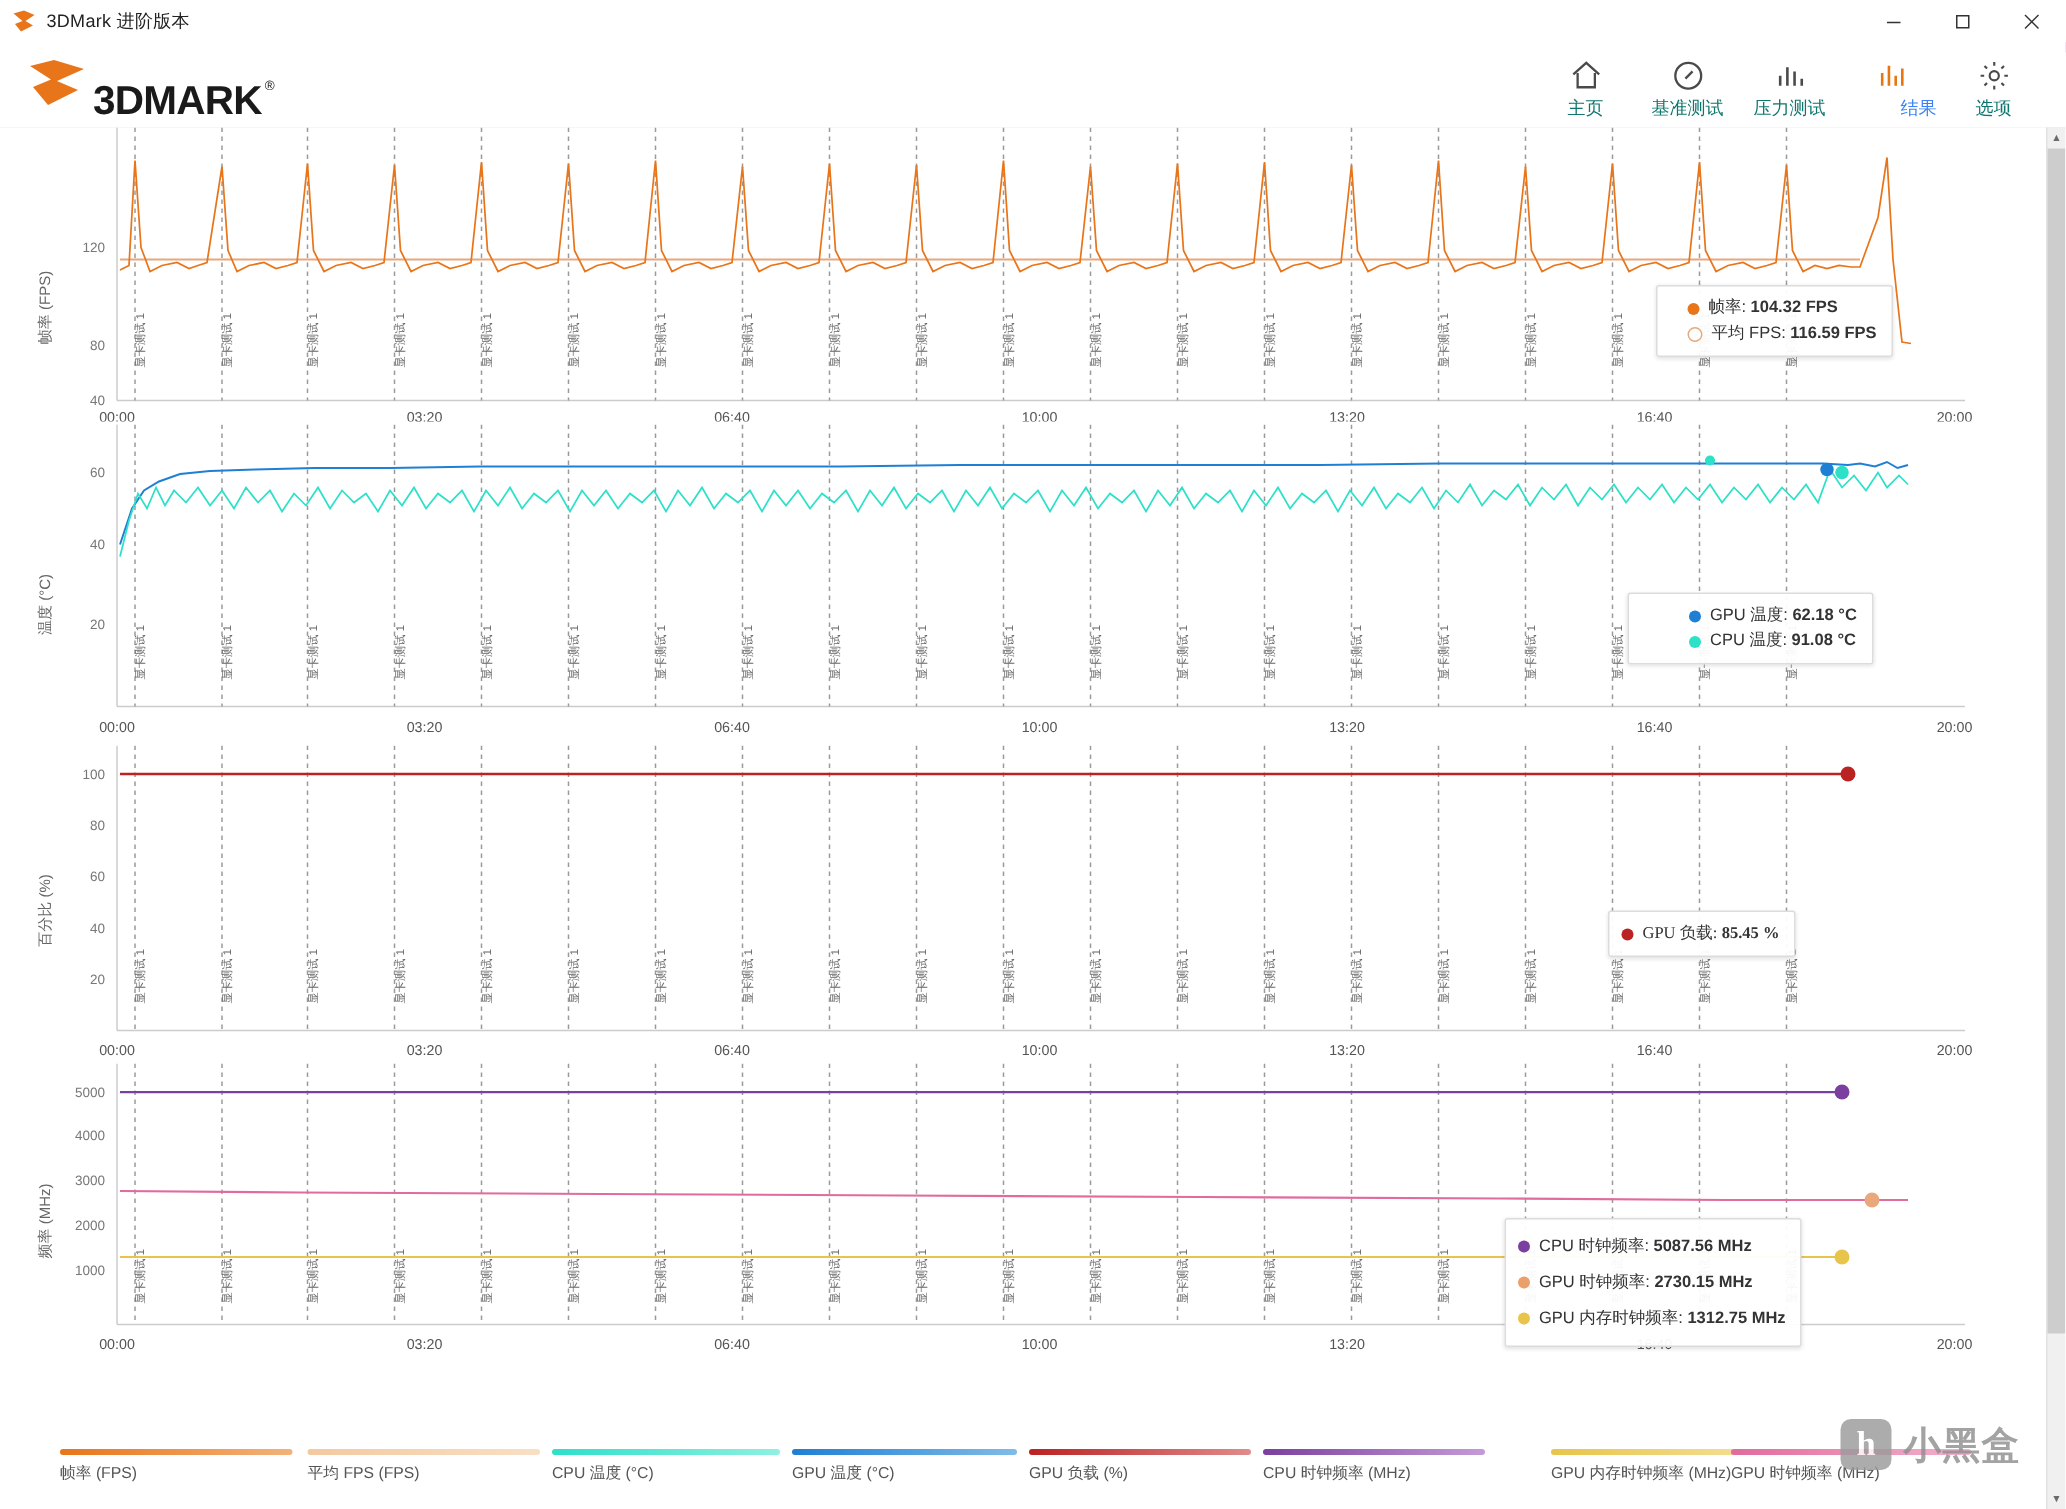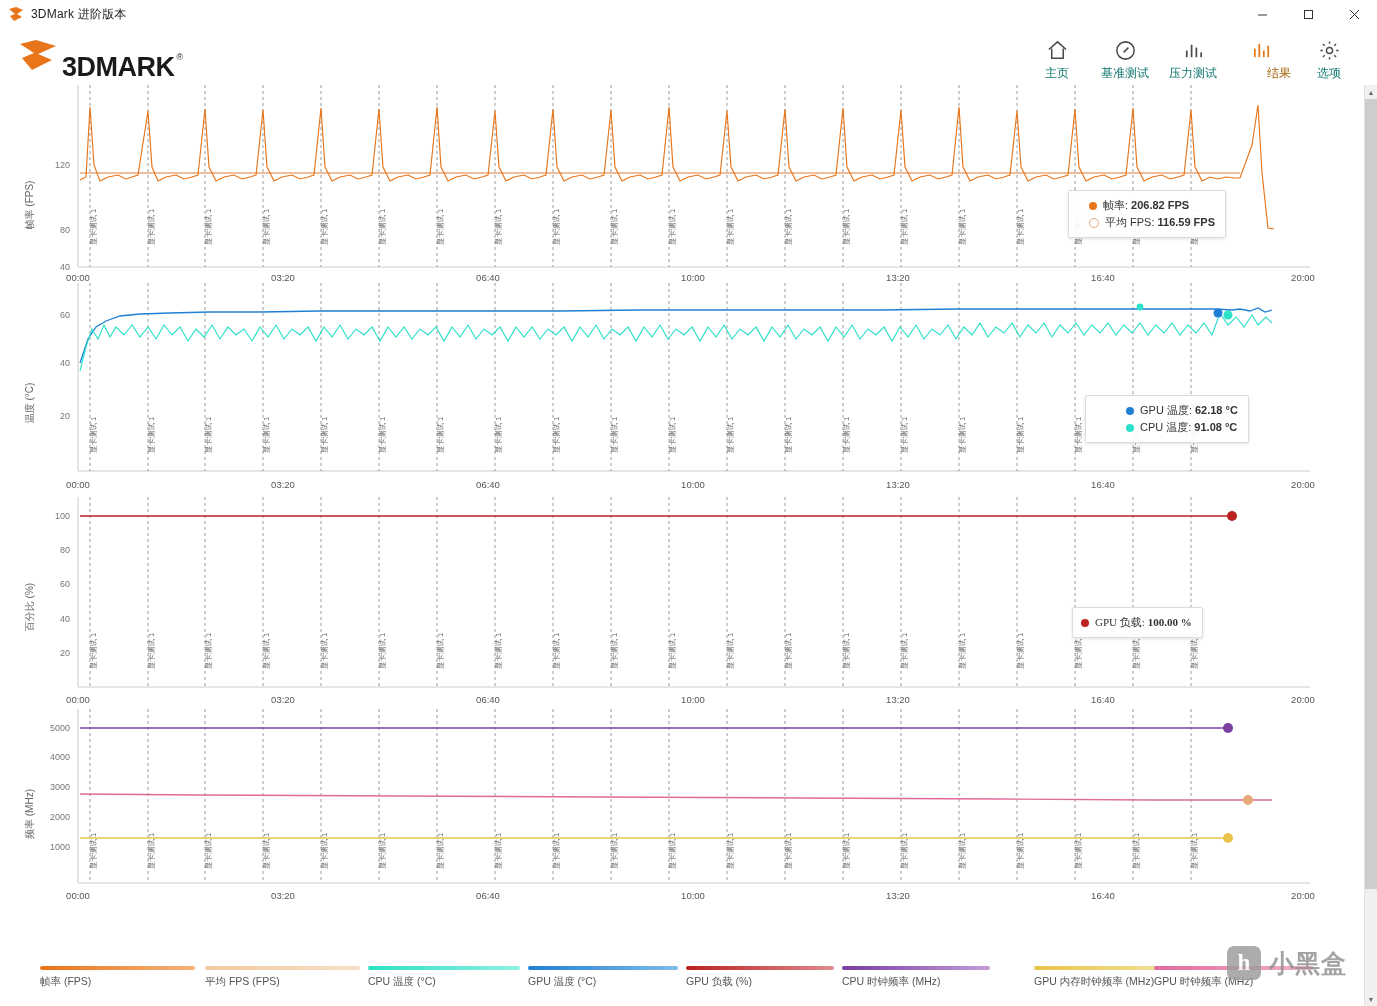--- a/index.html
+++ b/index.html
@@ -98,21 +98,21 @@
   }
   .nav-item .nav-icon {
     height: 26px;
     display: flex; align-items: center; justify-content: center;
   }
   .nav-item .nav-label {
     font-size: 12px;
     margin-top: 3px;
     color: #0f766e;
   }
-  .nav-item.active .nav-label { color: #a16207; margin-left: 36px; }
+  .nav-item.active .nav-label { color: #3b82f6; margin-left: 36px; }
   .nav-item.active svg { stroke: #e8750f; fill: #e8750f; }
 
   
   .bg {
     position: absolute;
     top: 85px; left: 0;
     width: 1377px;
     height: 921px;
     background: #efefef;
     overflow: hidden;
@@ -674,25 +674,25 @@
         <text x="78" y="190" text-anchor="middle">00:00</text>
         <text x="283" y="190" text-anchor="middle">03:20</text>
         <text x="488" y="190" text-anchor="middle">06:40</text>
         <text x="693" y="190" text-anchor="middle">10:00</text>
         <text x="898" y="190" text-anchor="middle">13:20</text>
         <text x="1103" y="190" text-anchor="middle">16:40</text>
         <text x="1303" y="190" text-anchor="middle">20:00</text>
       </g>
     </svg>
 
-    <div class="tooltip" style="left:1068px; top:105px;padding-left:20px;">
+    <div class="tooltip" style="left:1104px; top:105px;padding-left:20px;">
       <div class="row">
         <span class="dot" style="background:#E8751A"></span>
         <span class="lbl">帧率:</span>
-        <span class="val">206.82 FPS</span>
+        <span class="val">104.32 FPS</span>
       </div>
       <div class="row">
         <span class="dot hollow" style="border:1.5px solid #E8A87C"></span>
         <span class="lbl">平均 FPS:</span>
         <span class="val">116.59 FPS</span>
       </div>
     </div>
 
     <div class="tooltip" style="left:1085px; top:310px;padding-left:40px;">
       <div class="row">
@@ -704,24 +704,41 @@
         <span class="dot" style="background:#2DE0C8"></span>
         <span class="lbl">CPU 温度:</span>
         <span class="val">91.08 °C</span>
       </div>
     </div>
 
     <div class="tooltip" style="left:1072px; top:522px;font-family:Liberation Serif, serif;">
       <div class="row">
         <span class="dot" style="background:#BB2222"></span>
         <span class="lbl">GPU 负载:</span>
-        <span class="val">100.00 %</span>
+        <span class="val">85.45 %</span>
       </div>
     </div>
 
+    <div class="tooltip" style="left:1003px; top:727px;">
+      <div class="row" style="height:24px">
+        <span class="dot" style="background:#7B3FA0"></span>
+        <span class="lbl">CPU 时钟频率:</span>
+        <span class="val">5087.56 MHz</span>
+      </div>
+      <div class="row" style="height:24px">
+        <span class="dot" style="background:#E9A06A"></span>
+        <span class="lbl">GPU 时钟频率:</span>
+        <span class="val">2730.15 MHz</span>
+      </div>
+      <div class="row" style="height:24px">
+        <span class="dot" style="background:#E8C44A"></span>
+        <span class="lbl">GPU 内存时钟频率:</span>
+        <span class="val">1312.75 MHz</span>
+      </div>
+    </div>
 
     <div class="legend">
       <div class="legend-item" style="left:40px; width:155px;">
         <div class="legend-bar" style="background:linear-gradient(90deg,#E8751A,#F3B27A);"></div>
         <span class="legend-label">帧率 (FPS)</span>
       </div>
       <div class="legend-item" style="left:205px; width:155px;">
         <div class="legend-bar" style="background:linear-gradient(90deg,#F3C9A0,#F8DFC4);"></div>
         <span class="legend-label">平均 FPS (FPS)</span>
       </div>

